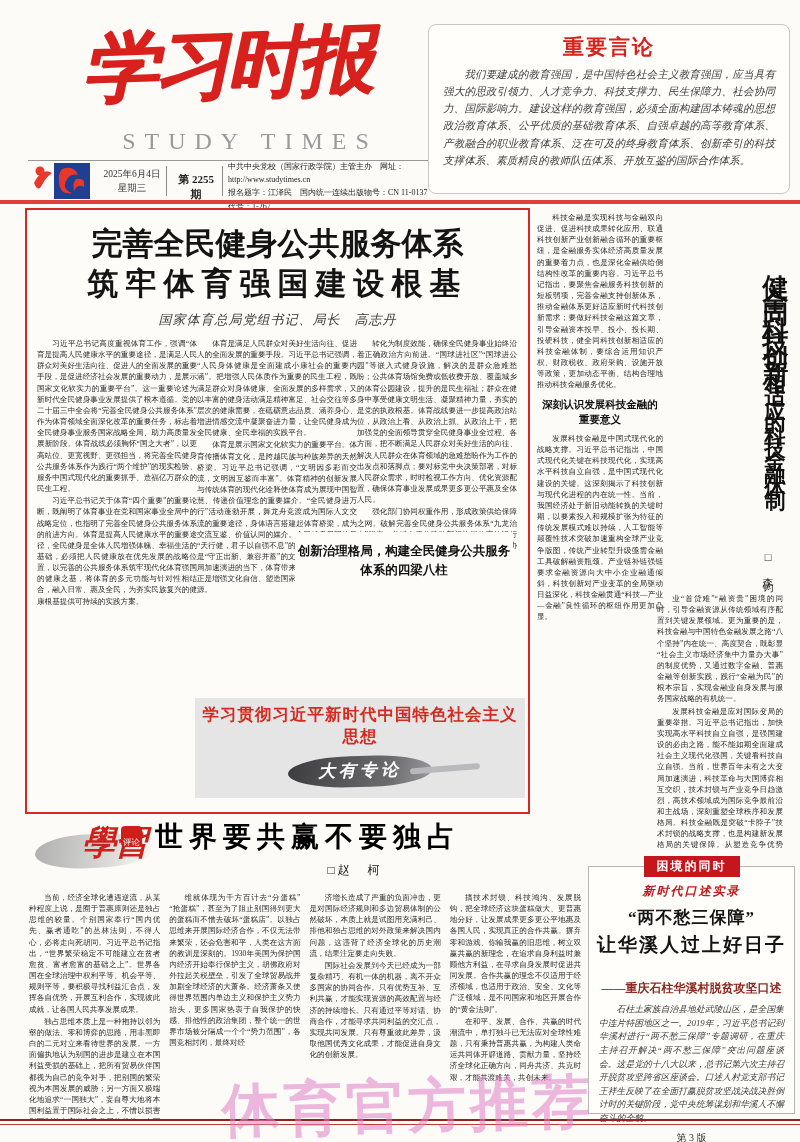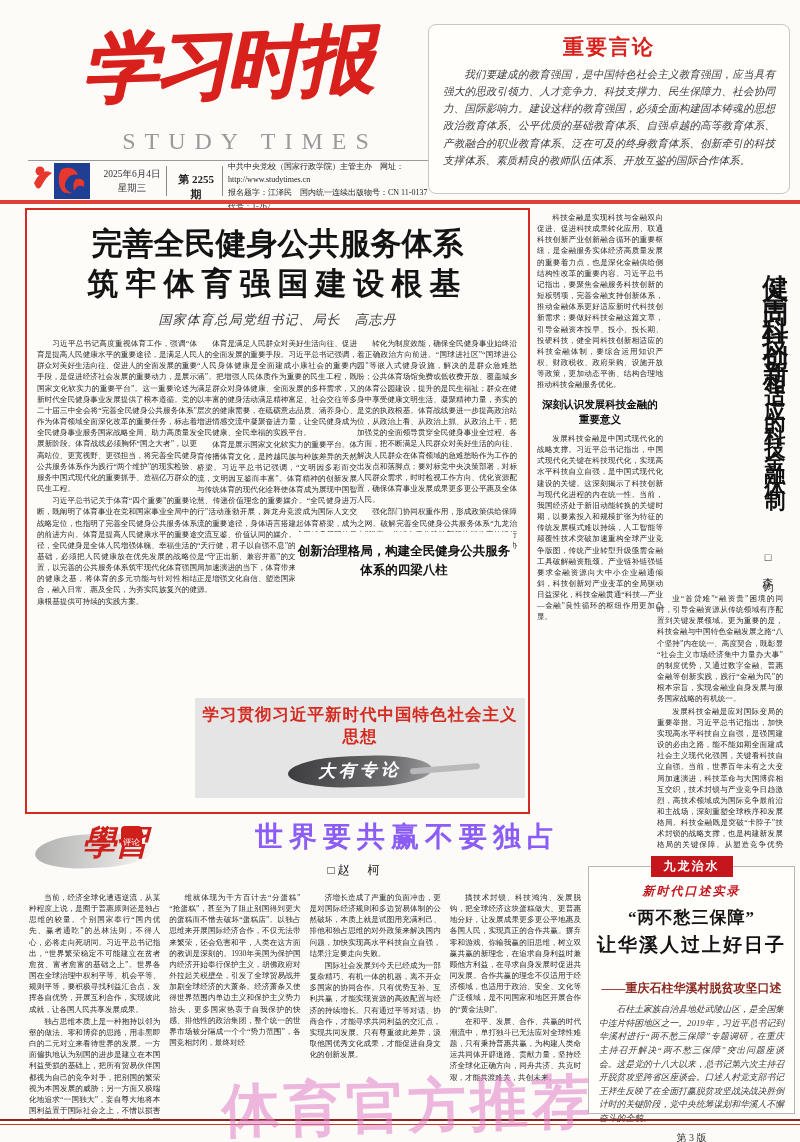--- a/index.html
+++ b/index.html
@@ -67,22 +67,22 @@
   .guide-page{text-align:center;font-size:10px;color:#333;margin-top:5px;}
 
   
   .world-art{left:25px;top:818px;width:560px;height:320px;}
   .world-logo{position:absolute;left:10px;top:2px;width:120px;height:62px;}
   .world-brush{position:absolute;left:0;top:14px;width:118px;height:34px;background:linear-gradient(100deg,#8f8f8f,#c9c9c9 60%,transparent);
     border-radius:50% 60% 50% 60%/60% 70% 55% 65%;transform:rotate(-4deg);opacity:.7;}
   .world-logo-text{position:absolute;left:6px;top:0;font-size:34px;font-weight:900;font-style:italic;color:#cf1f1a;letter-spacing:-2px;margin-left:41px;}
   .world-seal{position:absolute;left:86px;top:6px;width:21px;height:21px;background:#cf1f1a;border-radius:4px;color:#fff;
     font-size:8.5px;line-height:1.15;text-align:center;padding-top:12px;box-sizing:border-box;}
-  .world-headline{position:absolute;left:156px;top:0;width:380px;text-align:right;font-size:28px;font-weight:900;
-    color:#8b5cf6;letter-spacing:6px;}
+  .world-headline{position:absolute;left:130px;top:0;width:380px;text-align:left;font-size:28px;font-weight:900;
+    color:#000000;letter-spacing:6px;}
   .world-byline{position:absolute;left:140px;top:44px;width:380px;text-align:center;font-size:12px;color:#222;letter-spacing:3px;}
   .world-cols{position:absolute;left:4px;top:74px;width:552px;height:228px;display:flex;gap:9px;}
 
   .bottom-rule1{left:0;top:1119px;width:800px;border-top:2.5px solid #8e2420;}
   .bottom-rule2{left:0;top:1124px;width:800px;border-top:1.5px solid #c0392b;}
 
   .watermark{left:222px;top:1068px;font-size:58px;font-weight:900;letter-spacing:4px;color:rgba(224,128,198,0.55);
     transform:rotate(-1.5deg);white-space:nowrap;z-index:9;}
 </style>
 </head>
@@ -182,32 +182,32 @@
     <div class="world-byline">□赵　柯</div>
     <div class="world-cols">
       <div class="colbox col">
           <p class="col-para">当前，经济全球化遭遇逆流，从某种程度上说，是囿于普惠原则还是独占思维的较量。个别国家奉行“国内优先、赢者通吃”的丛林法则，不得人心，必将走向死胡同。习近平总书记指出，“世界繁荣稳定不可能建立在贫者愈贫、富者愈富的基础之上”。世界各国在全球治理中权利平等、机会平等、规则平等，要积极寻找利益汇合点，发挥各自优势，开展互利合作，实现彼此成就，让各国人民共享发展成果。</p>
           <p class="col-para">独占思维本质上是一种抱持以邻为壑的做法、零和博弈的思路，用非黑即白的二元对立来看待世界的发展。一方面偏执地认为别国的进步是建立在本国利益受损的基础上，把所有贸易伙伴国都视为自己的竞争对手，把别国的繁荣视为本国发展的威胁；另一方面又极端化地追求“一国独大”，妄自尊大地将本国利益置于国际社会之上，不惜以损害别国利益来充当自己发展的代价。在国际经济活动的具体实践中，独占思</p>
         </div>
       <div class="colbox col">
           <p class="col-para">维就体现为千方百计去“分蛋糕”“抢蛋糕”，甚至为了阻止别国得到更大的蛋糕而不惜去破坏“蛋糕店”。以独占思维来开展国际经济合作，不仅无法带来繁荣，还会危害和平，人类在这方面的教训是深刻的。1930年美国为保护国内经济开始奉行保护主义，胡佛政府对外拉起关税壁垒，引发了全球贸易战并加剧全球经济的大萧条。经济萧条又使得世界范围内单边主义和保护主义势力抬头，更多国家热衷于自我保护的快感、排他性的政治集团，整个统一的世界市场被分隔成一个个“势力范围”，各国竞相封闭，最终对经</p>
         </div>
       <div class="colbox col">
-          <p class="col-para">济增长造成了严重的负面冲击，更是对国际经济规则和多边贸易体制的公然破坏，本质上就是试图用充满利己、排他和独占思维的对外政策来解决国内问题，加快实现高水平科技自立自强，结果注定要走向失败。</p>
+          <p class="col-para">济增长造成了严重的负面冲击，更是对国际经济规则和多边贸易体制的公然破坏，本质上就是试图用充满利己、排他和独占思维的对外政策来解决国内问题，这违背了经济全球化的历史潮流，结果注定要走向失败。</p>
           <p class="col-para">国际社会发展到今天已经成为一部复杂精巧、有机一体的机器，离不开众多国家的协同合作。只有优势互补、互利共赢，才能实现资源的高效配置与经济的持续增长。只有通过平等对话、协商合作，才能寻求共同利益的交汇点，实现共同发展。只有尊重彼此差异，汲取他国优秀文化成果，才能促进自身文化的创新发展。</p>
         </div>
       <div class="colbox col">
           <p class="col-para">搞技术封锁、科技鸿沟、发展脱钩，把全球经济这块蛋糕做大、更普惠地分好，让发展成果更多更公平地惠及各国人民，实现真正的合作共赢。摒弃零和游戏、你输我赢的旧思维，树立双赢共赢的新理念，在追求自身利益时兼顾他方利益，在寻求自身发展时促进共同发展。合作共赢的理念不仅适用于经济领域，也适用于政治、安全、文化等广泛领域，是不同国家和地区开展合作的“黄金法则”。</p>
           <p class="col-para">在和平、发展、合作、共赢的时代潮流中，单打独斗已无法应对全球性难题，只有秉持普惠共赢，为构建人类命运共同体开辟道路、贡献力量，坚持经济全球化正确方向，同舟共济、共克时艰，才能共渡难关，共创未来。</p>
         </div>
     </div>
   </div>
 
   <div class="abs guide-box">
-    <div class="guide-badge">九龙治水</div>
+    <div class="guide-badge">困境的同时</div>
     <div class="guide-kicker">新时代口述实录</div>
     <div class="guide-h1">“两不愁三保障”</div>
     <div class="guide-h2">让华溪人过上好日子</div>
     <div class="guide-src">——重庆石柱华溪村脱贫攻坚口述</div>
     <div class="guide-body">石柱土家族自治县地处武陵山区，是全国集中连片特困地区之一。2019年，习近平总书记到华溪村进行“两不愁三保障”专题调研，在重庆主持召开解决“两不愁三保障”突出问题座谈会。这是党的十八大以来，总书记第六次主持召开脱贫攻坚跨省区座谈会。口述人村党支部书记王祥生反映了在全面打赢脱贫攻坚战决战决胜倒计时的关键阶段，党中央统筹谋划和华溪人不懈奋斗的全貌。</div>
     <div class="guide-page">第 3 版</div>
   </div>
 
   <div class="abs bottom-rule1"></div>
   <div class="abs bottom-rule2"></div>

